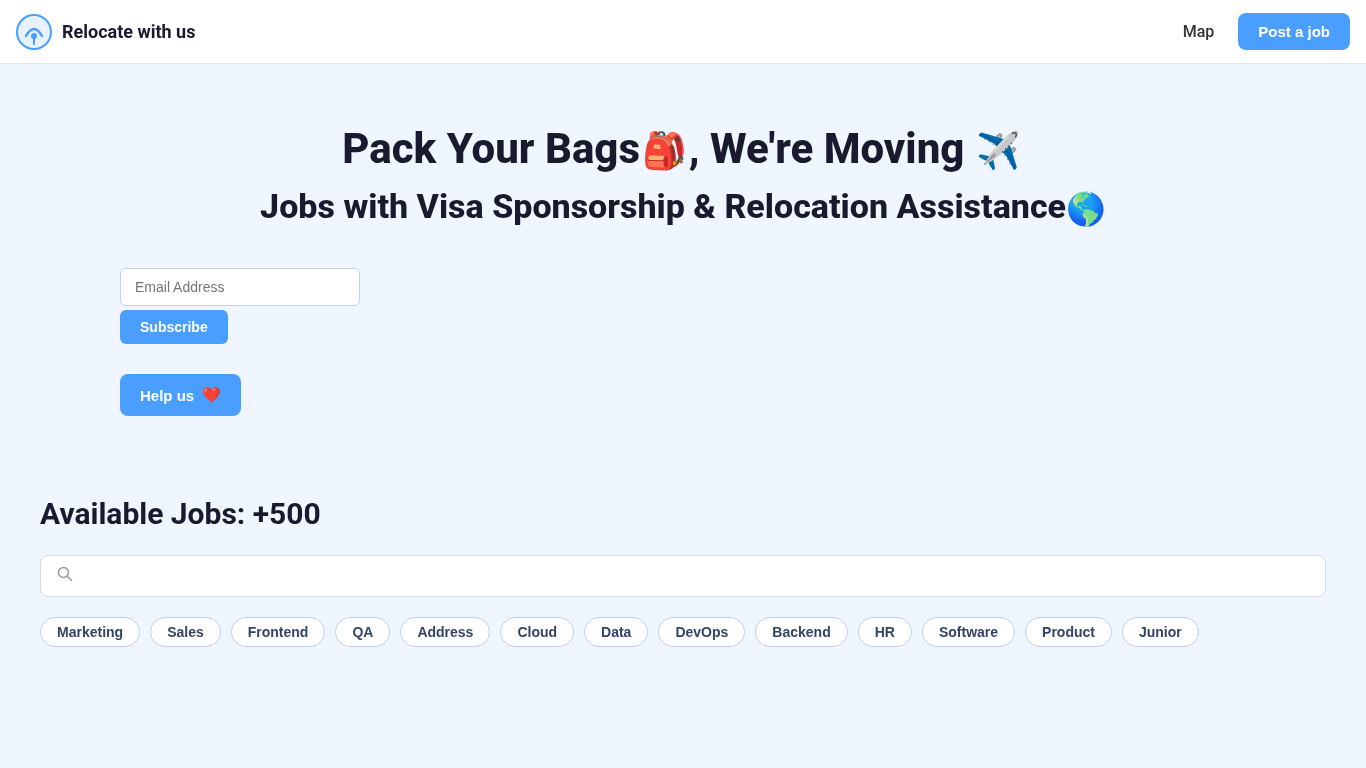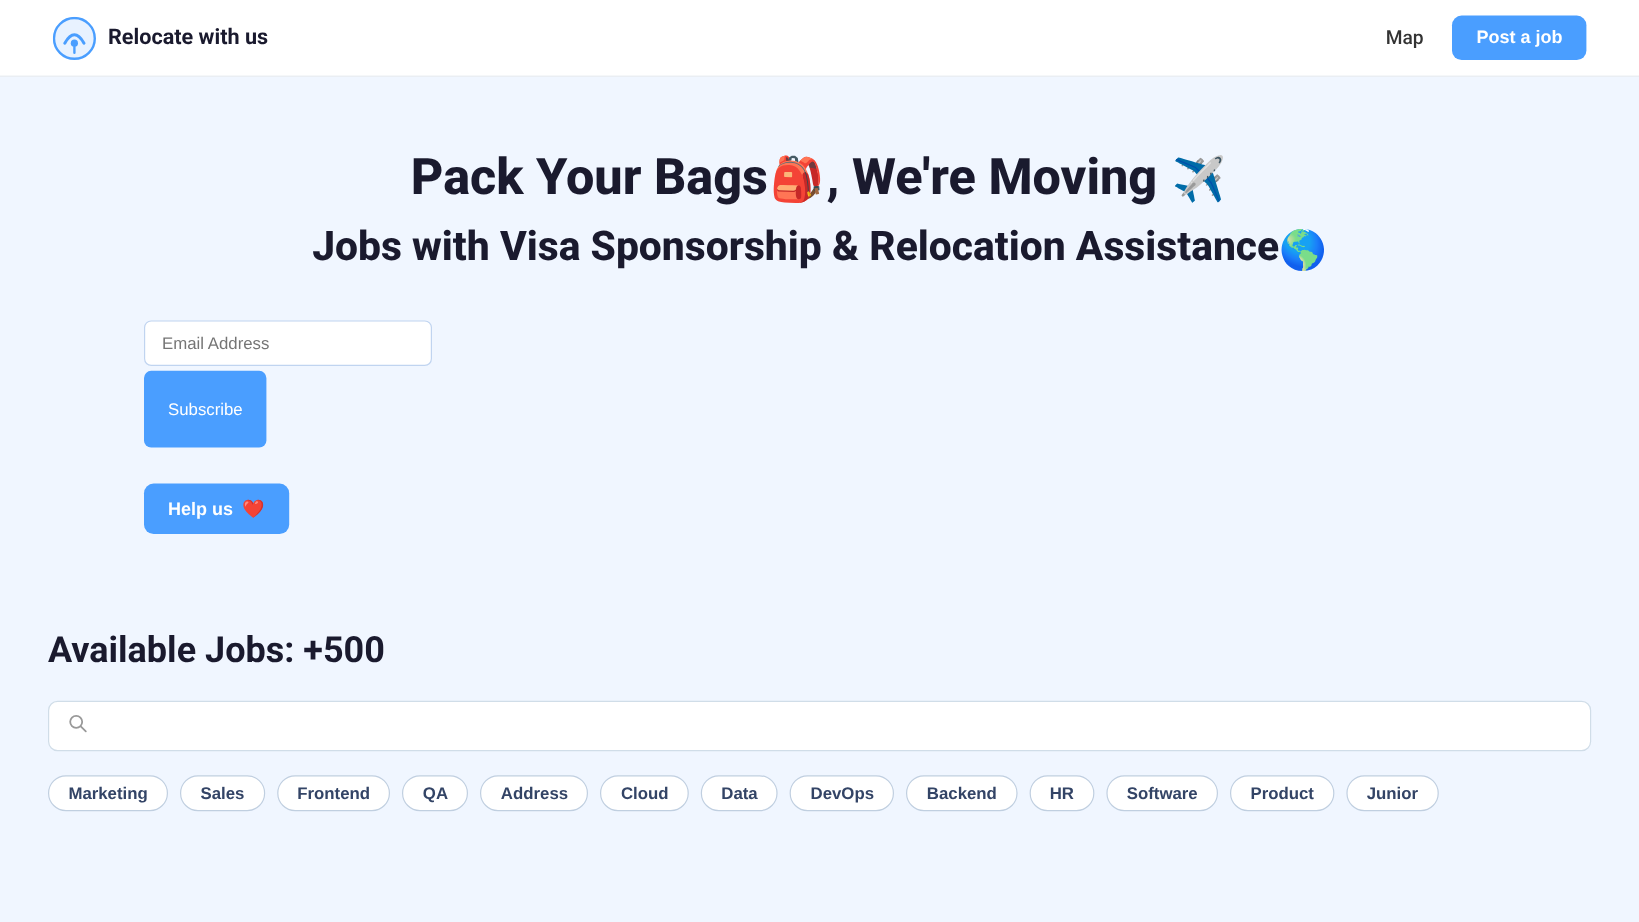--- a/index.html
+++ b/index.html
@@ -16,21 +16,21 @@
     }
 
     
     header {
       background: #ffffff;
       border-bottom: 1px solid #e5eaf0;
       height: 64px;
       display: flex;
       align-items: center;
       justify-content: space-between;
-      padding: 0 44px;
+      padding: 0 16px;
     }
 
     .logo-area {
       display: flex;
       align-items: center;
       gap: 10px;
       cursor: pointer;
     }
 
     .logo-icon {
@@ -114,23 +114,23 @@
       color: #666;
       background: #fff;
       outline: none;
     }
 
     .btn-subscribe {
       background: #4a9eff;
       color: #fff;
       border: none;
       border-radius: 6px;
-      padding: 24px 20px;
+      padding: 9px 20px;
       font-size: 14px;
-      font-weight: 400;
+      font-weight: 700;
       cursor: pointer;
     }
 
     .help-section {
       margin: 30px 0 0 80px;
     }
 
     .btn-help {
       background: #4a9eff;
       color: #fff;

